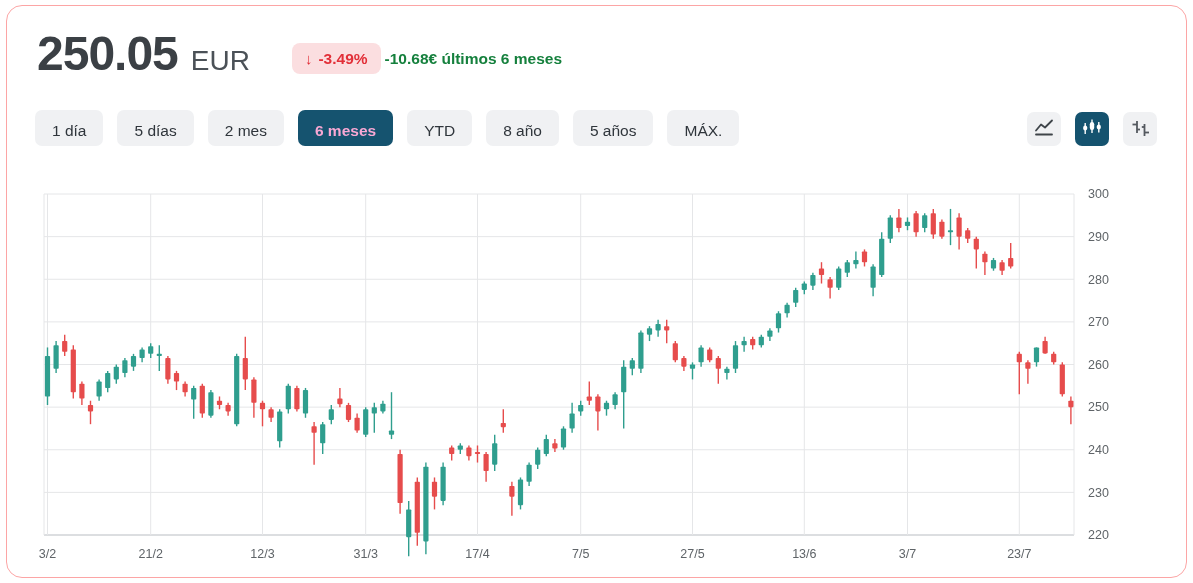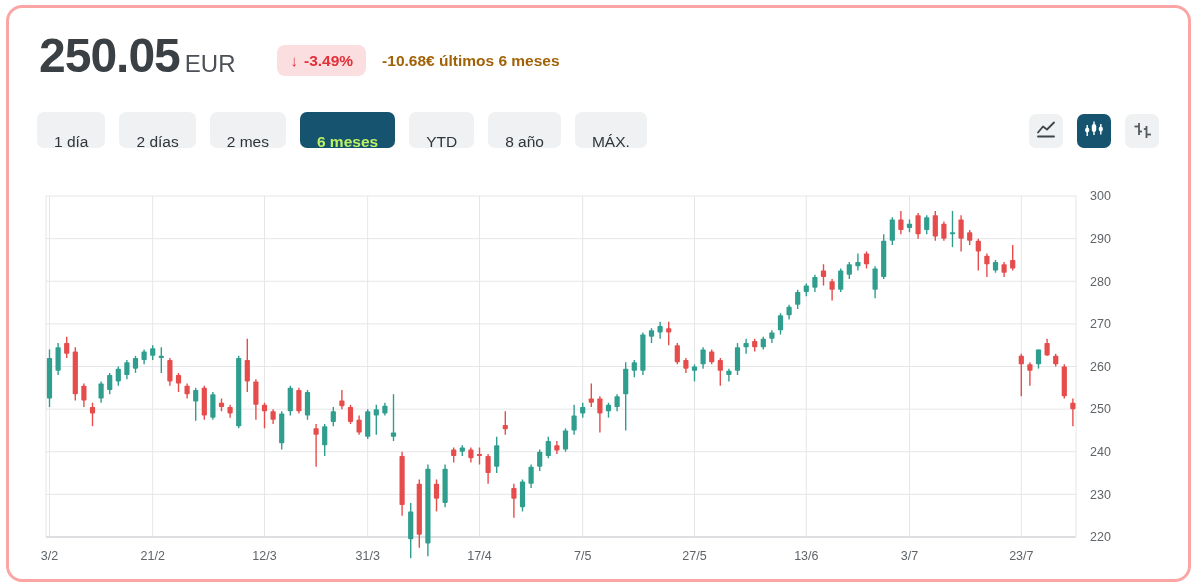--- a/index.html
+++ b/index.html
@@ -1,31 +1,31 @@
 <!DOCTYPE html>
 <html><head>
 <meta charset="utf-8">
 <style>
   html,body{margin:0;padding:0;background:#fff;width:1193px;height:583px;overflow:hidden;
     font-family:"Liberation Sans",sans-serif;-webkit-font-smoothing:antialiased;}
   .card{position:absolute;left:6px;top:5px;width:1179px;height:571px;background:#fff;
-    border:3px solid #fca5a5;border-radius:16px;}
+    border:1px solid #fca5a5;border-radius:16px;}
   
   .price-row{position:absolute;left:30px;top:24px;display:flex;align-items:baseline;}
   .price{font-size:48px;font-weight:bold;color:#3b4045;letter-spacing:-1px;line-height:1;}
-  .currency{font-size:24px;color:#4b5157;margin-left:5px;}
+  .currency{font-size:28px;color:#4b5157;margin-left:13px;}
   .badge{display:inline-flex;align-items:center;margin-left:42px;background:#fbdee0;color:#e22f38;
     border-radius:8px;padding:8px 13px;font-size:15.5px;font-weight:bold;line-height:1;position:relative;top:-6px;}
   .badge .arrow{font-weight:normal;margin-right:6px;font-size:15px;}
-  .change-text{margin-left:16px;font-size:15.5px;font-weight:bold;color:#a16207;position:relative;top:-6px;}
+  .change-text{margin-left:4px;font-size:15.5px;font-weight:bold;color:#15803d;position:relative;top:-6px;}
   
   .range-row{position:absolute;left:28px;top:104px;display:flex;gap:14px;}
   .rbtn{font-family:"Liberation Sans",sans-serif;font-size:15.5px;color:#2f353b;background:#f0f1f3;
-    border:none;border-radius:7px;height:36px;padding:12px 17px;cursor:pointer;line-height:36px;}
-  .rbtn.sel{background:#15536f;color:#bef264;font-weight:bold;}
+    border:none;border-radius:7px;height:36px;padding:3px 17px;cursor:pointer;line-height:36px;}
+  .rbtn.sel{background:#15536f;color:#f9a8d4;font-weight:bold;}
   
   .icon-row{position:absolute;right:29px;top:106px;display:flex;gap:14px;}
   .ibtn{width:34px;height:34px;background:#f0f1f3;border:none;border-radius:7px;cursor:pointer;
     display:flex;align-items:center;justify-content:center;padding:0;}
   .ibtn.sel{background:#15536f;}
   
   #chart-svg{position:absolute;left:0;top:0;}
   .ylab,.xlab{font-family:"Liberation Sans",sans-serif;font-size:12.5px;fill:#5f6468;}
 </style>
 </head>
@@ -38,25 +38,26 @@
     <span class="currency">EUR</span>
     <span class="badge">
         <span class="arrow">↓</span>
         <span>-3.49%</span>
       </span>
     <span class="change-text">-10.68€ últimos 6 meses</span>
   </div>
 
   <div class="range-row">
       <button class="rbtn">1 día</button>
-      <button class="rbtn">2 días</button>
+      <button class="rbtn">5 días</button>
       <button class="rbtn">2 mes</button>
       <button class="rbtn sel">6 meses</button>
       <button class="rbtn">YTD</button>
       <button class="rbtn">8 año</button>
+      <button class="rbtn">5 años</button>
       <button class="rbtn">MÁX.</button>
     </div>
 
   <div class="icon-row">
     <button class="ibtn">
       <span>
         <svg width="24" height="24" viewBox="0 0 24 24" fill="none">
           <path d="M4 14.5 L9 8.5 L13 11.5 L20 4.5" stroke="#3e4449" stroke-width="1.8" stroke-linecap="round" stroke-linejoin="round"></path>
           <path d="M4 18.5 H20" stroke="#3e4449" stroke-width="1.8" stroke-linecap="round"></path>
         </svg>

